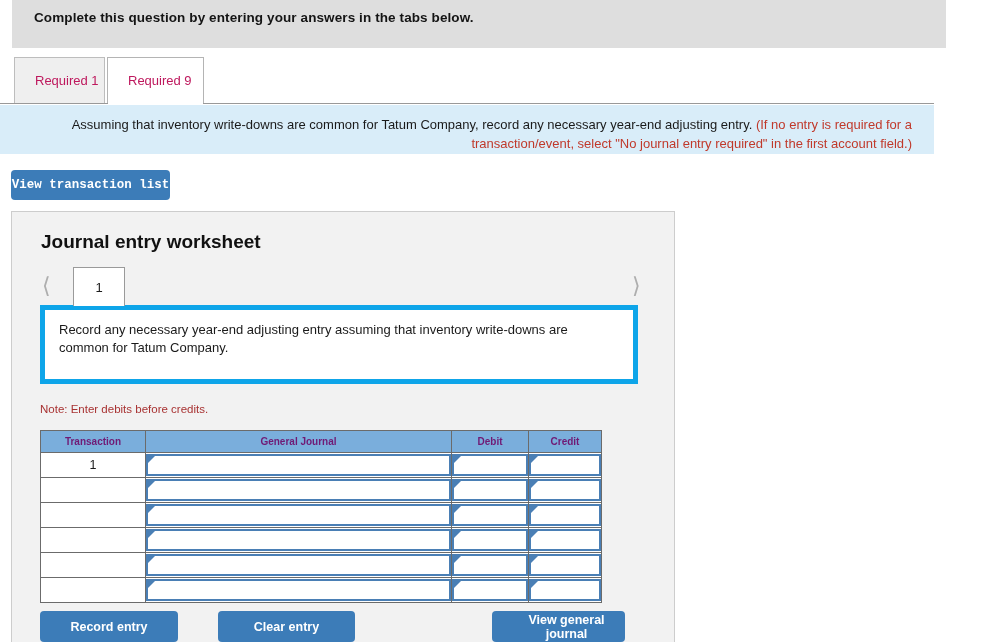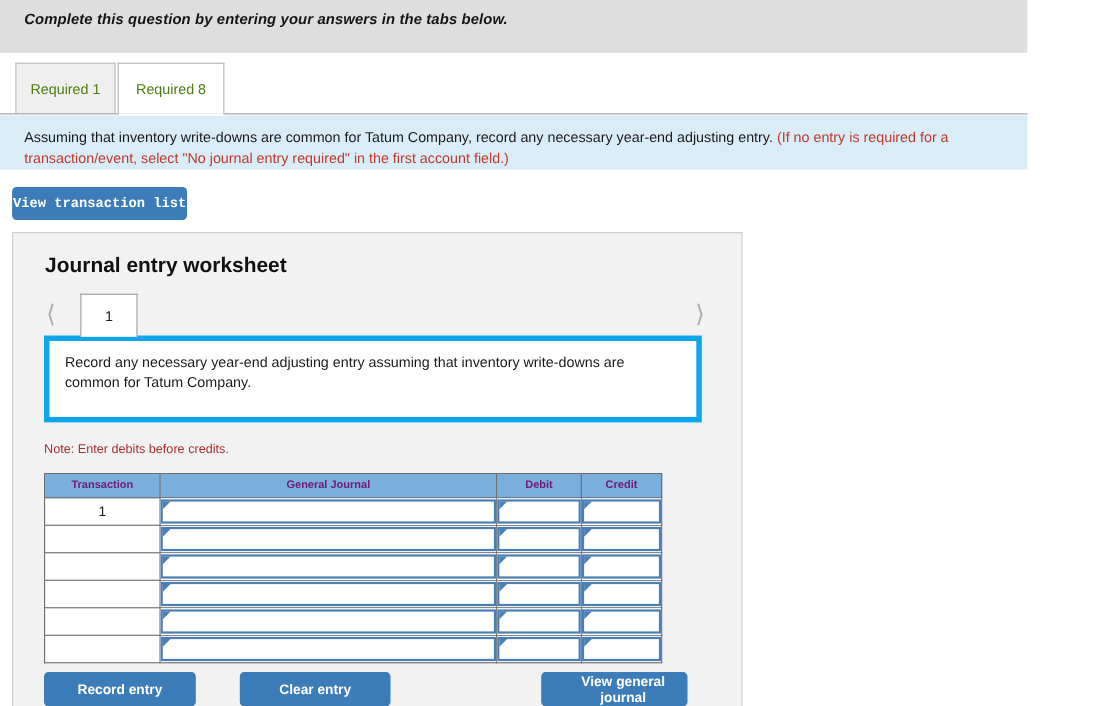--- a/index.html
+++ b/index.html
@@ -12,26 +12,25 @@
     position: relative;
     width: 998px;
     height: 642px;
     overflow: hidden;
     background: #ffffff;
   }
 
   
   .top-bar {
     position: absolute;
-    left: 0;
+    left: 12px;
     top: 0;
     width: 934px;
     height: 48px;
     background: #dedede;
-    font-style: italic;
   }
   .top-bar-text {
     position: absolute;
     left: 22px;
     top: 10px;
     font-size: 13.5px;
     font-weight: bold;
     color: #141414;
     letter-spacing: 0.1px;
   }
@@ -45,24 +44,24 @@
     height: 47px;
   }
   .tab {
     position: absolute;
     top: 0;
     height: 46px;
     box-sizing: border-box;
     border: 1px solid #b4b4b4;
     border-bottom: none;
     font-size: 13px;
-    color: #4d7c0f;
+    color: #be185d;
     display: flex;
     align-items: center;
-    justify-content: center;
+    padding-left: 20px;
   }
   .tab-inactive {
     left: 14px;
     width: 91px;
     background: #efefef;
     border-color: #bdbdbd;
   }
   .tab-active {
     left: 107px;
     width: 97px;
@@ -99,20 +98,21 @@
     box-sizing: border-box;
   }
   .banner-text {
     position: absolute;
     left: 22px;
     top: 10px;
     width: 890px;
     font-size: 13px;
     line-height: 19px;
     color: #1a1a1a;
+    text-align: right;
   }
   .banner-text .hint {
     color: #c0392b;
   }
 
   
   .btn {
     position: absolute;
     background: #3c7cb8;
     color: #ffffff;
@@ -298,21 +298,21 @@
 
   <div class="top-bar">
     <div class="top-bar-text">Complete this question by entering your answers in the tabs below.</div>
   </div>
 
   <div class="tab-strip">
     <div class="tab tab-inactive">
       <span>Required 1</span>
     </div>
     <div class="tab tab-active">
-      <span>Required 8</span>
+      <span>Required 9</span>
     </div>
   </div>
   <div class="tab-underline"></div>
   <div class="tab-active-mask"></div>
 
   <div class="banner">
     <div class="banner-text">
       <span>Assuming that inventory write-downs are common for Tatum Company, record any necessary year-end adjusting entry. </span><span class="hint">(If no entry is required for a transaction/event, select "No journal entry required" in the first account field.)</span>
     </div>
   </div>

